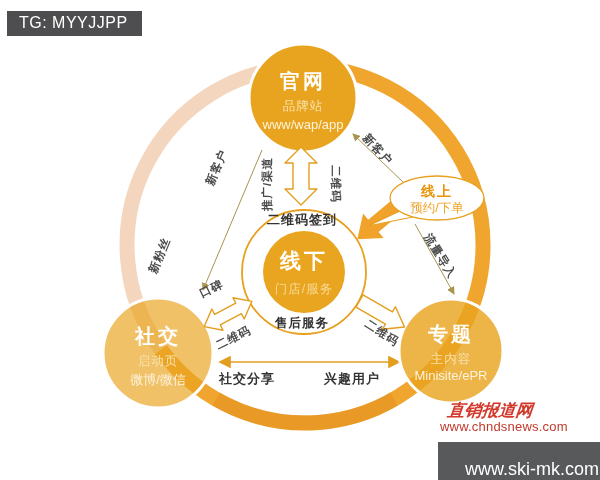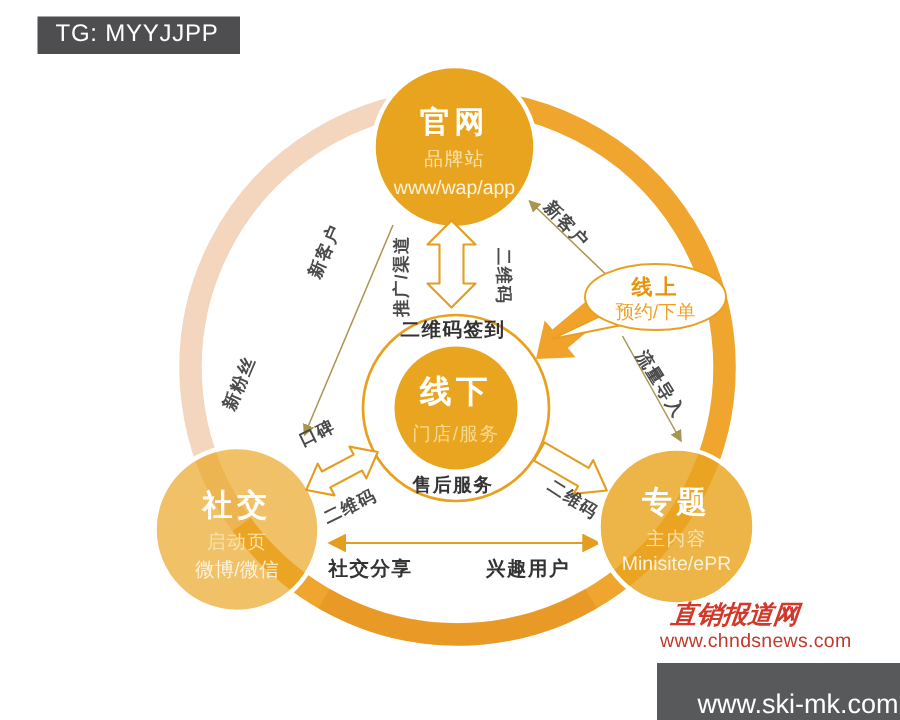--- a/index.html
+++ b/index.html
@@ -1,20 +1,20 @@
 <!DOCTYPE html>
 <html><head>
 <meta charset="utf-8">
 <style>
   html,body{margin:0;padding:0;background:#fff;}
   .stage{position:relative;width:600px;height:480px;background:#ffffff;overflow:hidden;
          font-family:"Liberation Sans","DejaVu Sans",sans-serif;}
   .stage svg{position:absolute;left:0;top:0;}
   .badge{position:absolute;left:7px;top:11px;background:#4E4E50;color:#fff;
-         padding:3px 14px 4px 12px;font-size:16px;letter-spacing:.5px;margin-left:18px;}
+         padding:3px 14px 4px 12px;font-size:16px;letter-spacing:.5px;}
   .footer-bar{position:absolute;left:438px;top:442px;width:188px;height:38px;background:#58595B;
          color:#fff;font-size:18px;display:flex;align-items:flex-end;justify-content:center;}
   .source-logo{position:absolute;left:440px;top:402px;width:100px;text-align:center;line-height:1;}
   .source-logo .cal{font-family:"DejaVu Serif","Liberation Serif",serif;font-style:italic;
          font-weight:bold;font-size:17px;color:#D2392B;transform:skewX(-6deg);}
   .source-logo .sub{font-size:13px;color:#C0392B;letter-spacing:.2px;margin-top:1px;}
   
   text{text-anchor:middle;}
   .node-title{font-size:20px;fill:#ffffff;font-weight:bold;letter-spacing:3px;}
   .node-sub{font-size:12.5px;fill:#F8E2AC;letter-spacing:1px;}

